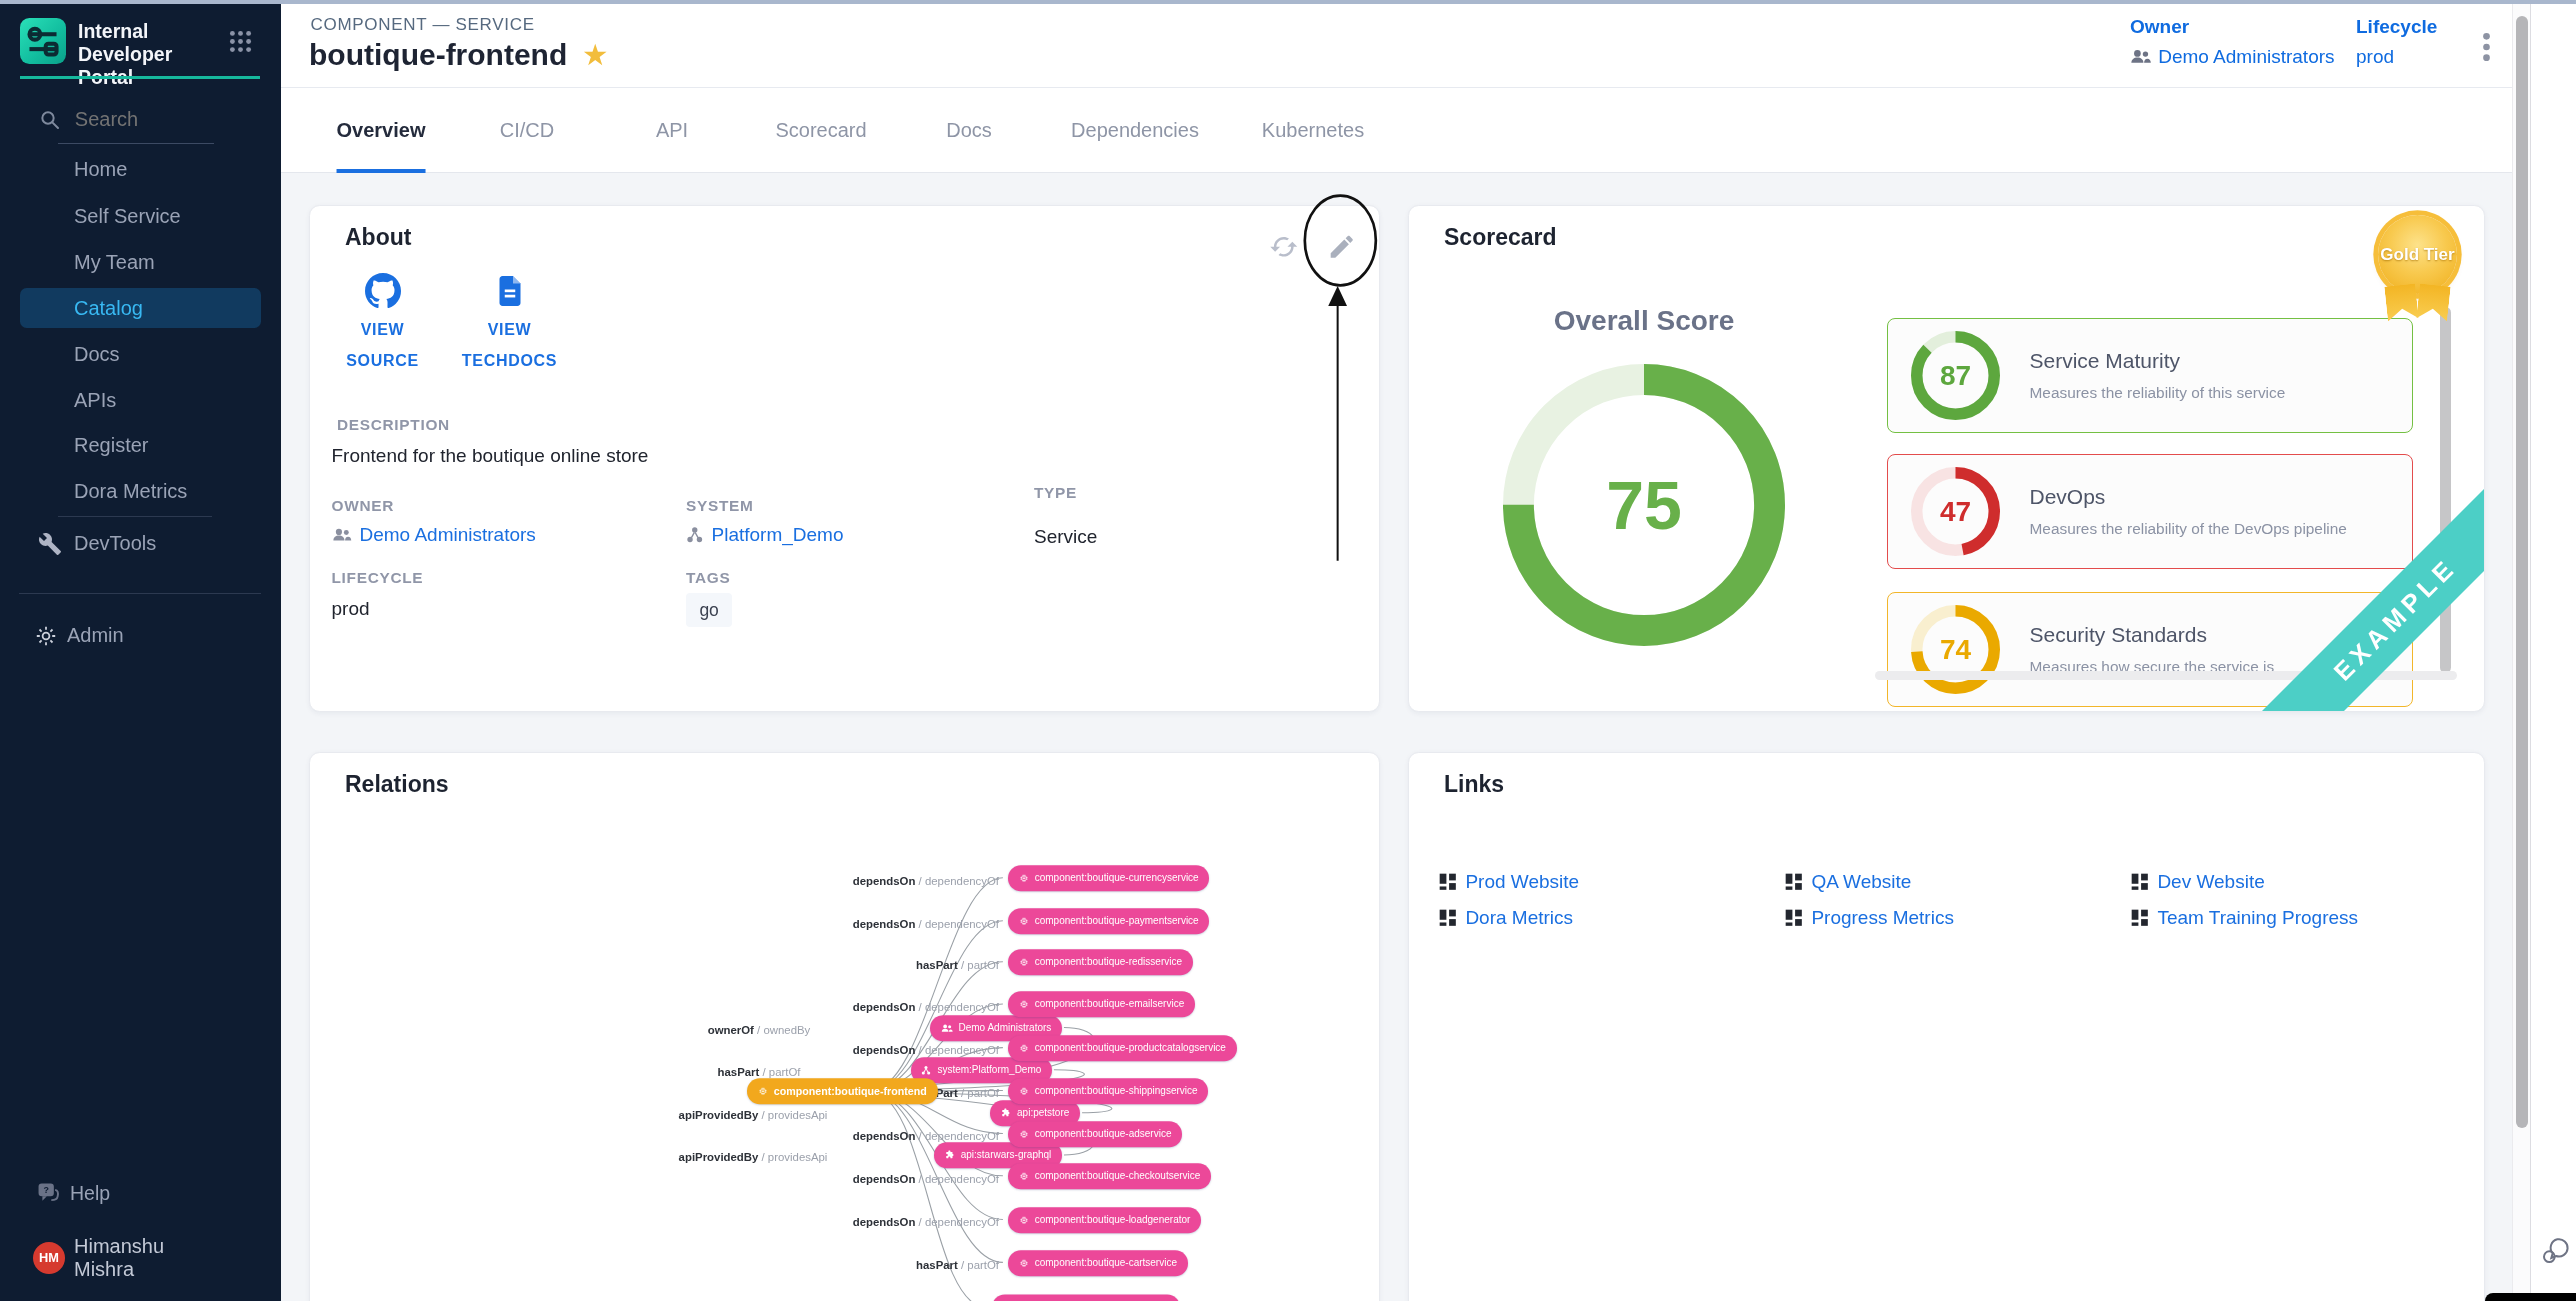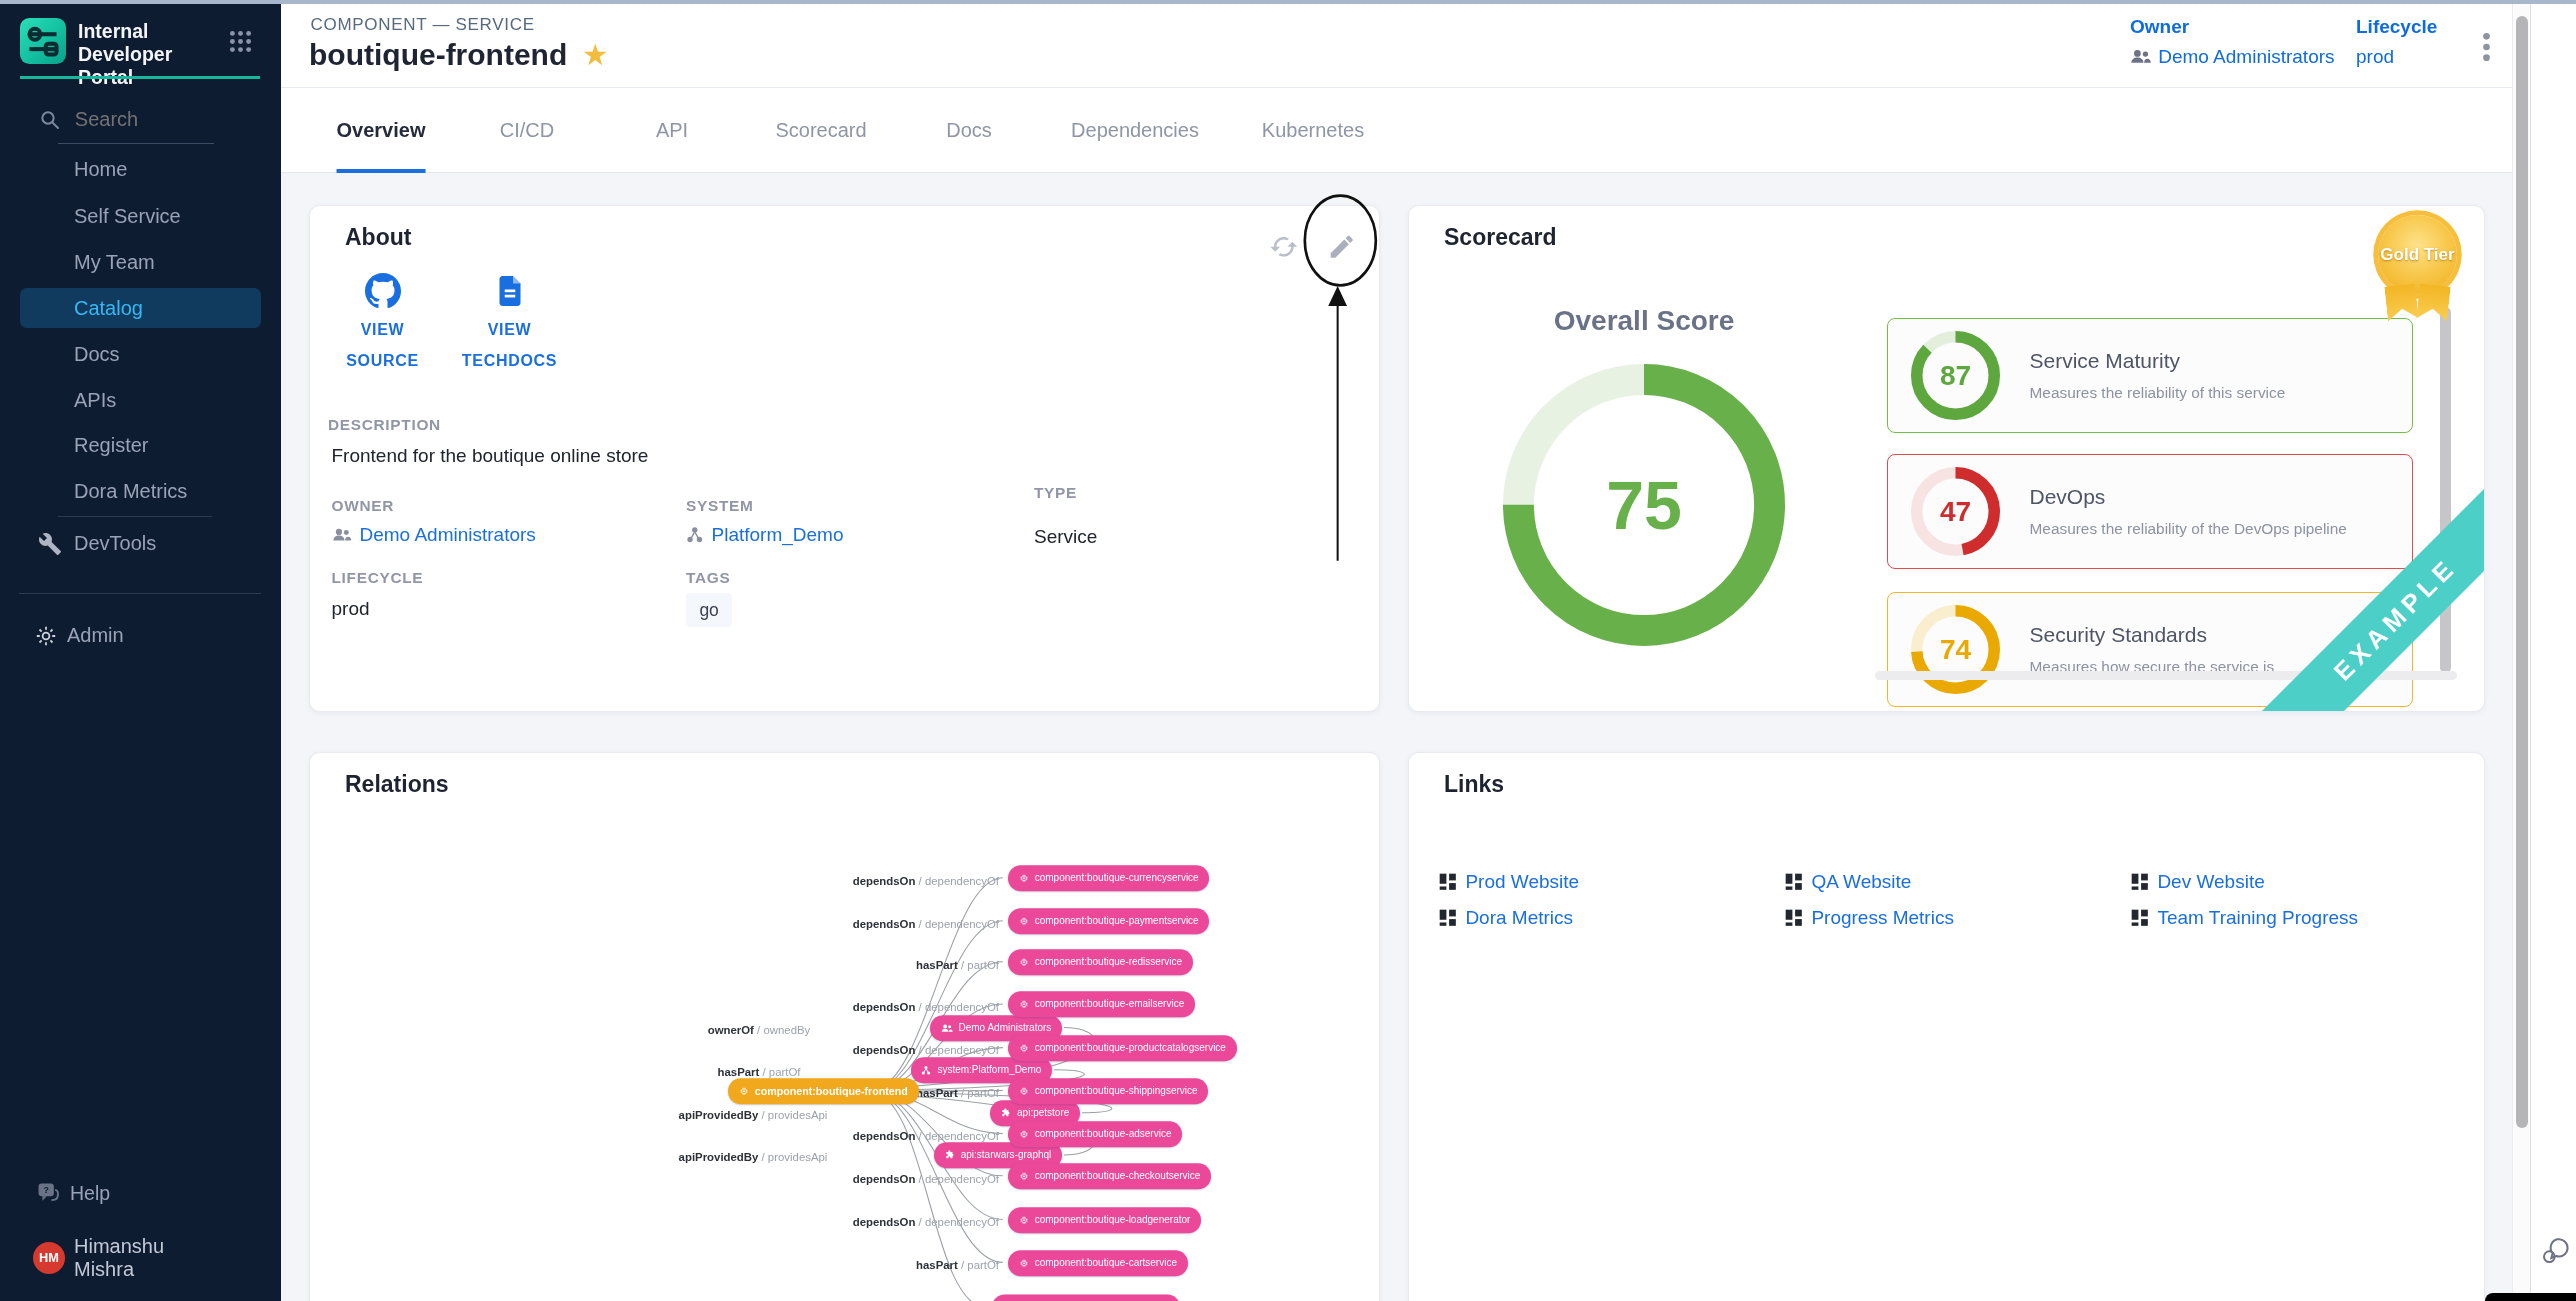--- a/index.html
+++ b/index.html
@@ -297,21 +297,21 @@
       <svg width="36" height="36" viewBox="0 0 24 24">
         <path fill="#1a6fe0" d="M14 2H7c-1.1 0-2 .9-2 2v16c0 1.1.9 2 2 2h10c1.1 0 2-.9 2-2V7l-5-5z"></path>
         <path fill="#fff" d="M14 2v5h5z" opacity=".5"></path>
         <rect x="8.5" y="11" width="7" height="1.8" fill="#fff"></rect>
           <rect x="8.5" y="14.5" width="7" height="1.8" fill="#fff"></rect>
       </svg>
       <span class="lbl">VIEW TECHDOCS</span>
     </div>
   </div>
 
-  <div class="field-label" style="left:18px; top:210px;">DESCRIPTION</div>
+  <div class="field-label" style="left:27px; top:210px;">DESCRIPTION</div>
   <div class="field-value" style="left:21.5px; top:239px;">Frontend for the boutique online store</div>
 
   <div class="field-label" style="left:21.5px; top:291px;">OWNER</div>
   <div class="field-value field-link" style="left:21.5px; top:318px;">
     <svg width="20" height="16" viewBox="0 0 32 26">
       <g fill="#8a8f9f">
           <circle cx="11" cy="8" r="5"></circle>
           <circle cx="23" cy="9" r="4"></circle>
       <path d="M2 22c0-5 4-8 9-8s9 3 9 8z"></path>
           <path d="M21 22c0-3.5 1.5-6 5-6 3 0 5 2.5 5 6z"></path>
@@ -572,21 +572,21 @@
             <path d="M10 7V3.5M14 7V3.5M10 20.5V17M14 20.5V17M7 10H3.5M7 14H3.5M20.5 10H17M20.5 14H17"></path>
           </g>
           <rect x="10.2" y="10.2" width="3.6" height="3.6" fill="#fff"></rect>
         </svg>
         <span>component:boutique-cartservice</span>
       </div>
       <div class="edge-label ralign" style="left: 689px; top: 512px;"><b>hasPart</b><i> / partOf</i></div>
       <div class="rnode" style="left: 682px; top: 555px; width: 188px; height: 27px;">
         <span></span>
       </div>
-      <div class="rnode center" style="left: 418px; top: 338px;">
+      <div class="rnode center" style="left: 437px; top: 338px;">
         <svg width="10" height="10" viewBox="0 0 24 24">
           <g fill="none" stroke="#fff" stroke-width="1.8">
             <rect x="7" y="7" width="10" height="10" rx="1.5"></rect>
             <path d="M10 7V3.5M14 7V3.5M10 20.5V17M14 20.5V17M7 10H3.5M7 14H3.5M20.5 10H17M20.5 14H17"></path>
           </g>
           <rect x="10.2" y="10.2" width="3.6" height="3.6" fill="#fff"></rect>
         </svg>
         <span>component:boutique-frontend</span>
       </div>
     </div>

